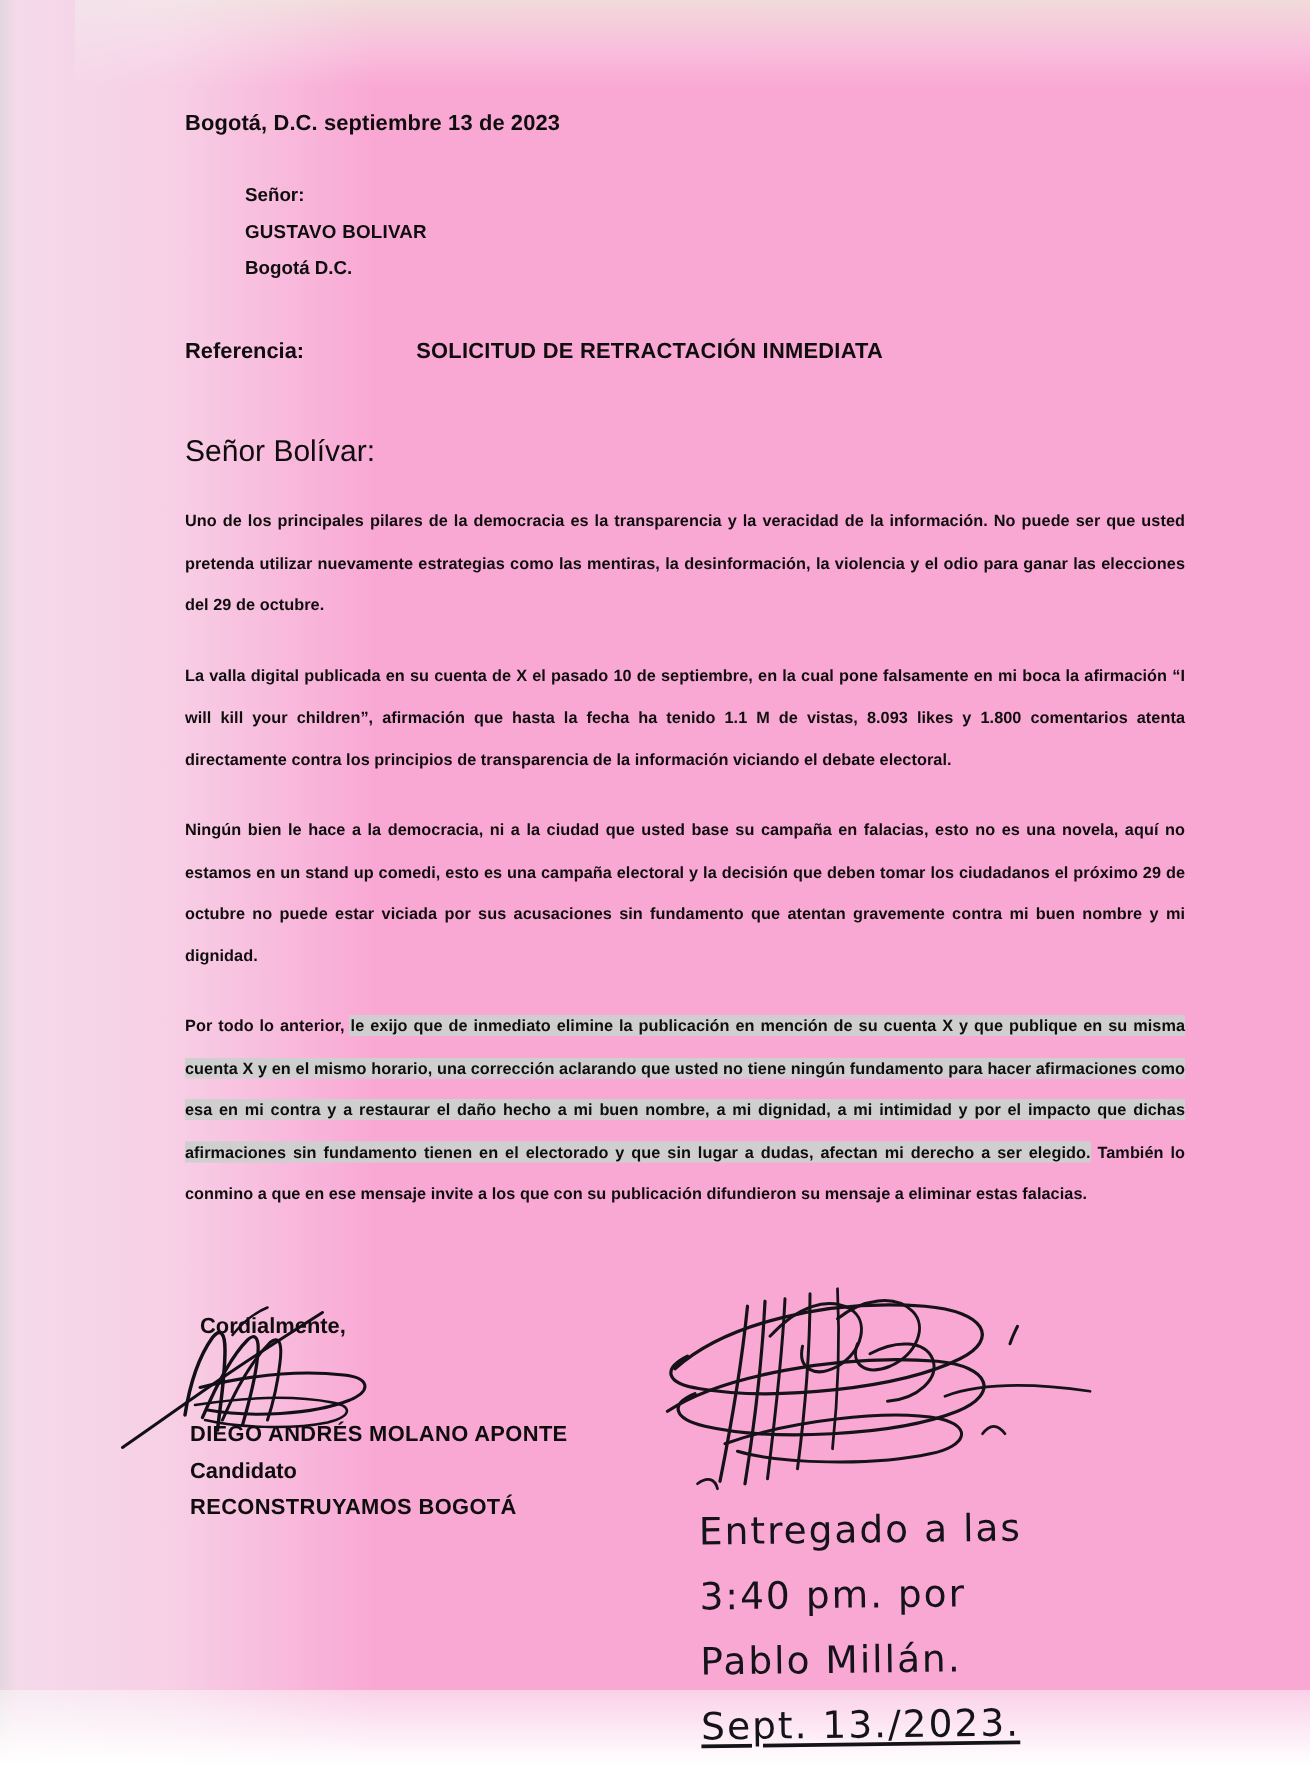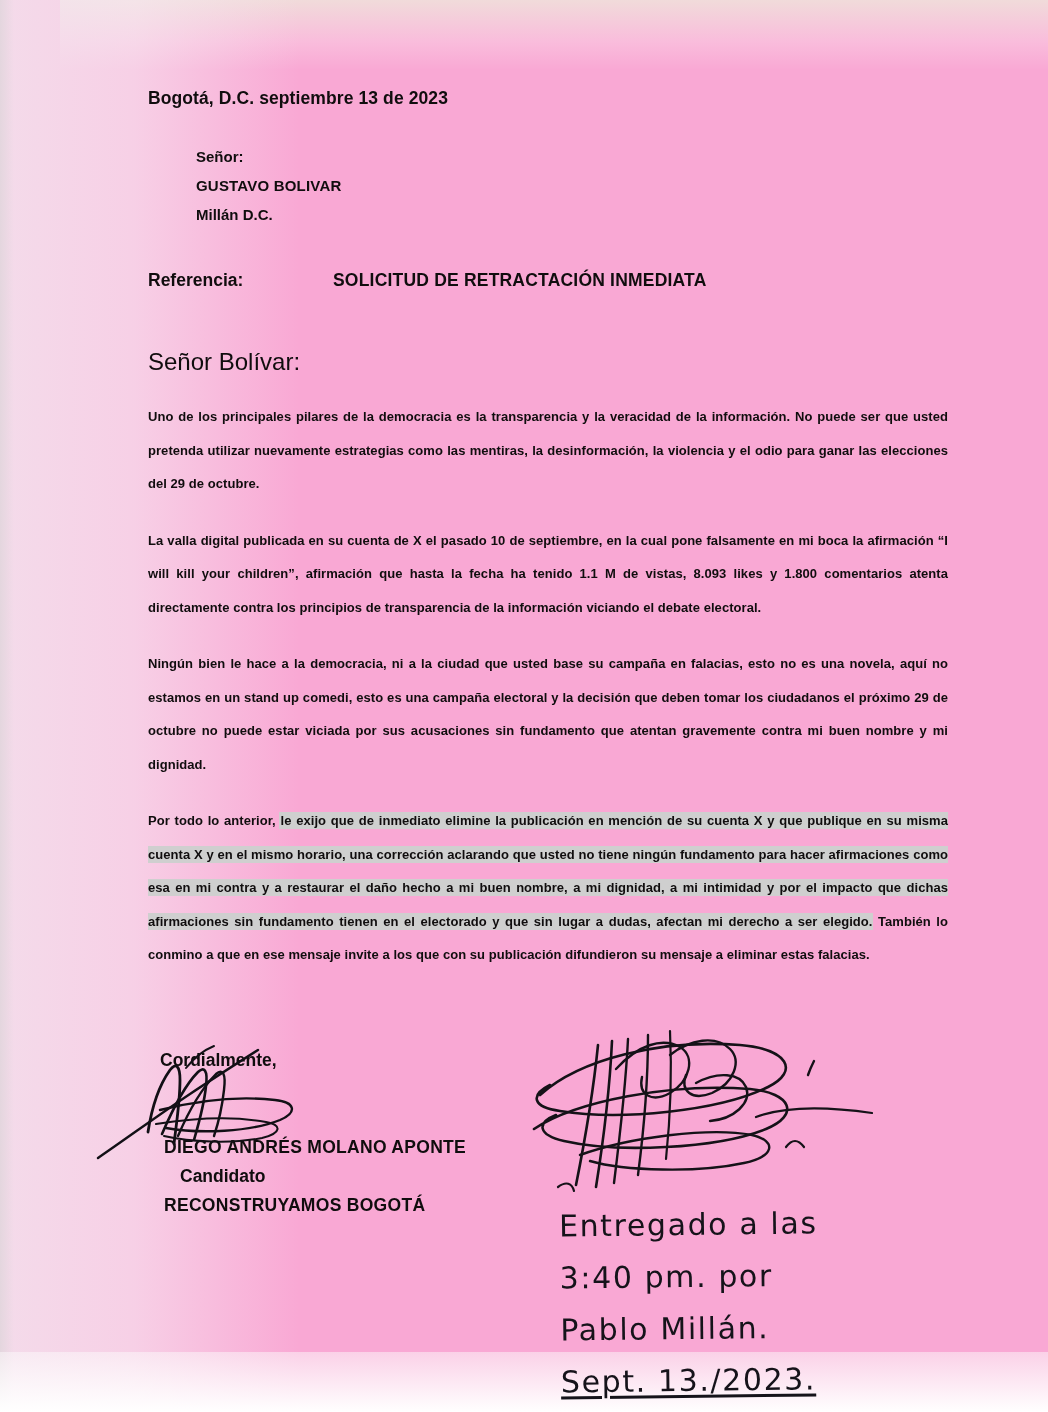--- a/index.html
+++ b/index.html
@@ -138,27 +138,27 @@
     position: absolute;
     left: 0;
     top: 1050px;
     font-size: 17.5px;
     font-weight: 700;
     padding-left: 12px;
   }
 
   .signer {
     position: absolute;
-    left: 16px;
+    left: 4px;
     top: 1133px;
     font-size: 17.5px;
     line-height: 29px;
   }
   .signer .signer-name { font-weight: 800; letter-spacing: 0.3px; }
-  .signer .signer-role { font-weight: 700; margin-left: 16px; }
+  .signer .signer-role { font-weight: 700; }
   .signer .signer-org  { font-weight: 800; letter-spacing: 0.3px; }
 
   
   .sig-left {
     position: absolute;
     left: 90px;
     top: 1040px;
     width: 300px;
     height: 140px;
     z-index: 8;
@@ -201,21 +201,21 @@
   <div class="scan-shadow-left"></div>
   <div class="scan-tint-bottom"></div>
 
   <div class="content">
 
     <div class="line-date">Bogotá, D.C. septiembre 13 de 2023</div>
 
     <div class="addressee">
       <div class="senor">Señor:</div>
       <div class="name">GUSTAVO BOLIVAR</div>
-      <div class="addr">Millán D.C.</div>
+      <div class="addr">Bogotá D.C.</div>
     </div>
 
     <div class="reference-row">
       <span class="ref-label">Referencia:</span><span class="ref-value">SOLICITUD DE RETRACTACIÓN INMEDIATA</span>
     </div>
 
     <div class="salutation">Señor Bolívar:</div>
 
     <div class="body">
 

